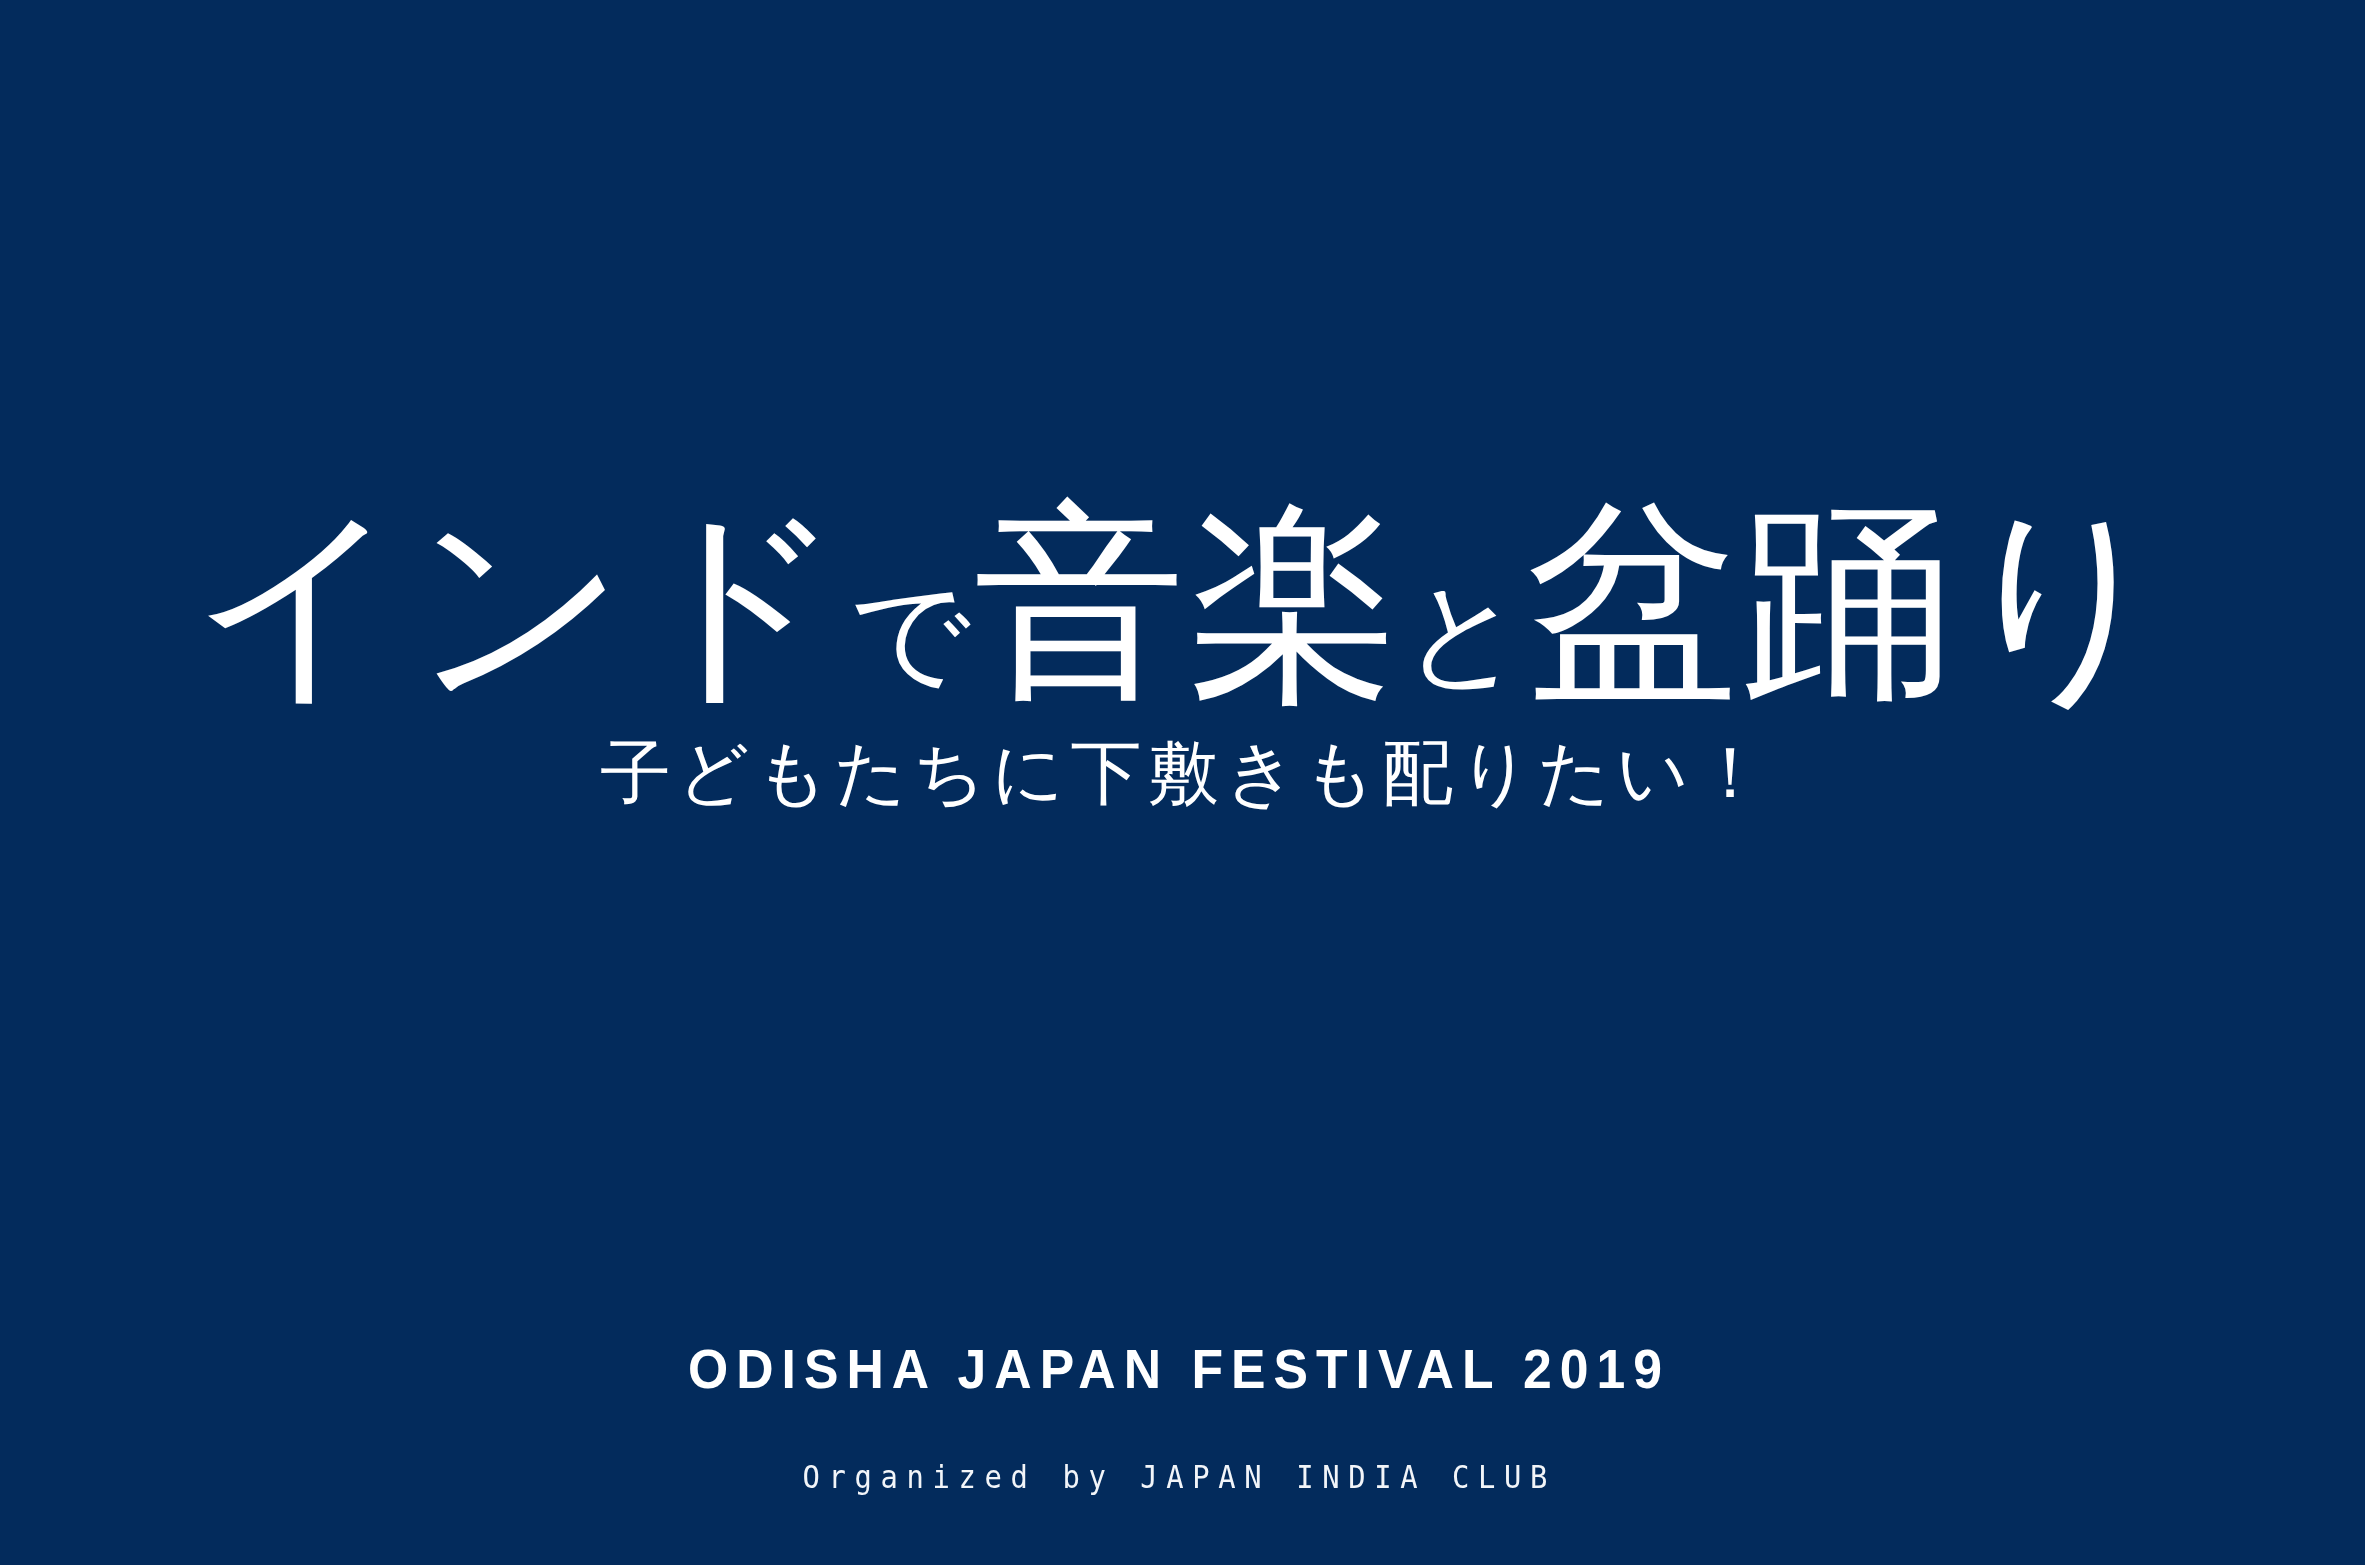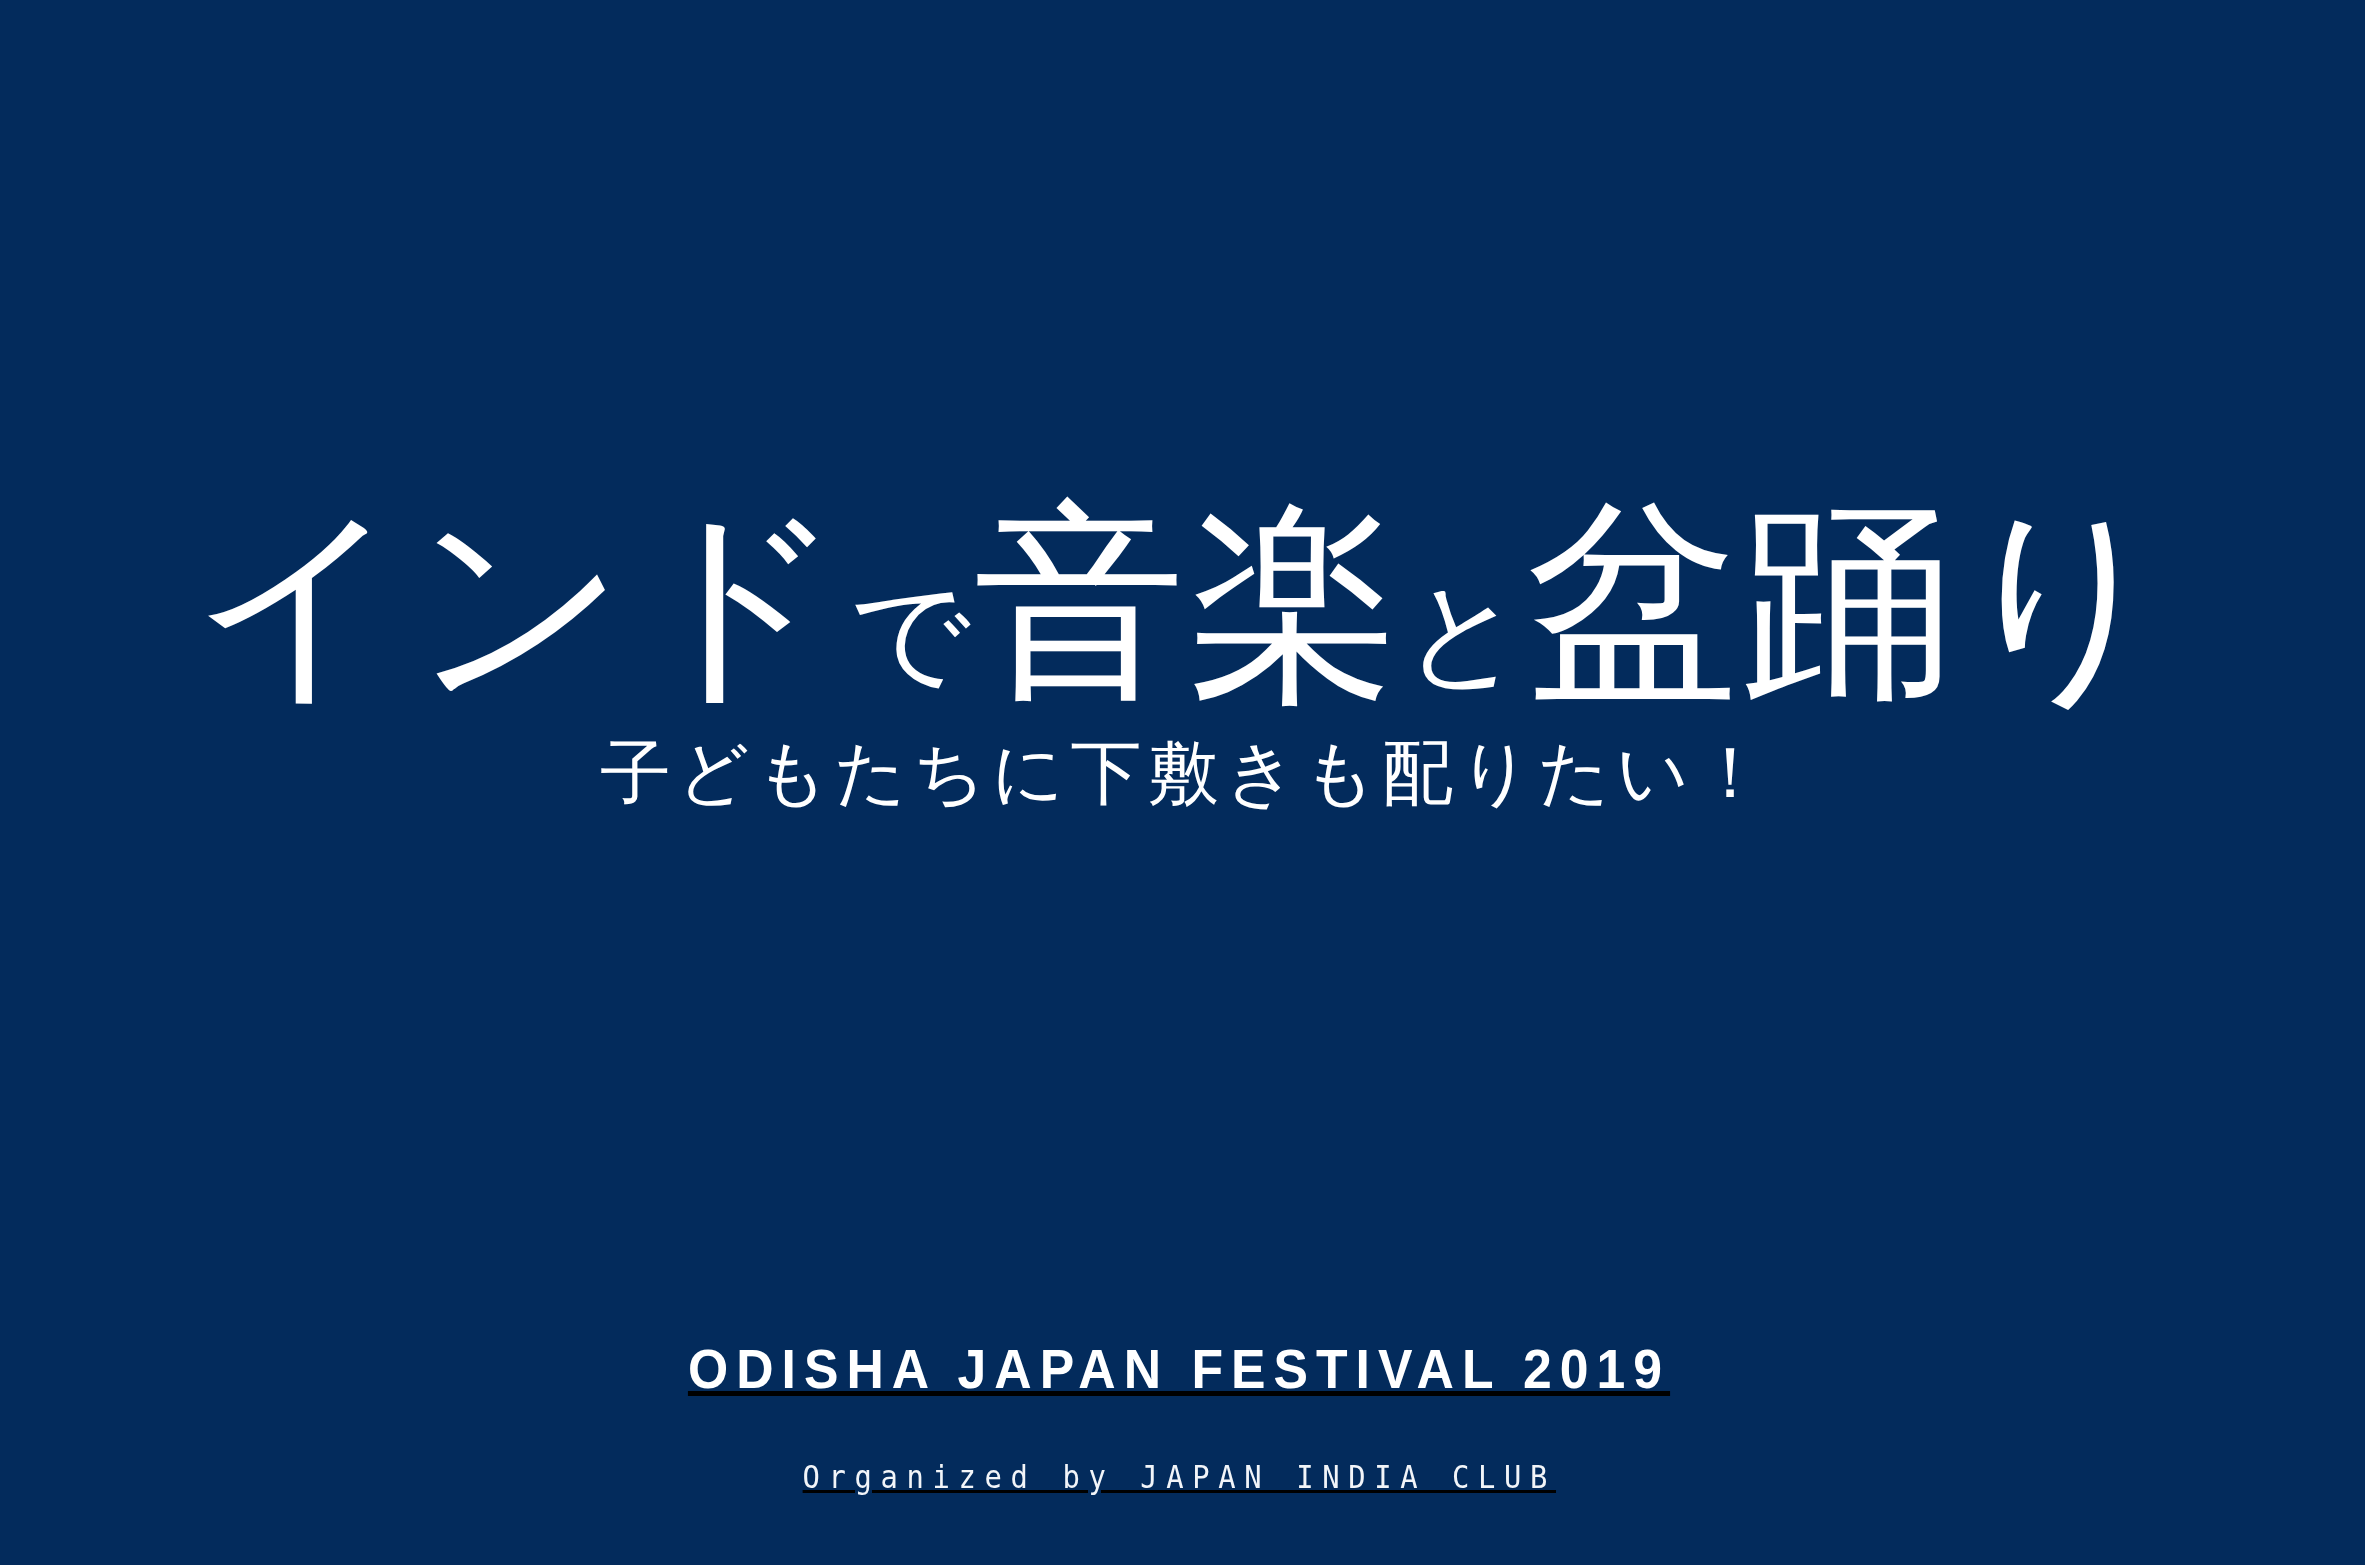--- a/index.html
+++ b/index.html
@@ -67,21 +67,20 @@
   }
 
   
 
   .footer-block {
     position: absolute;
     left: 0;
     right: 16px;
     top: 1342px;
     text-align: center;
-    text-decoration: underline;
   }
 
   .festival-line {
     display: block;
     font-family: "Liberation Sans Narrow", "Liberation Sans", sans-serif;
     font-weight: 700;
     font-size: 55px;
     line-height: 1.0;
     color: #ffffff;
     white-space: nowrap;

